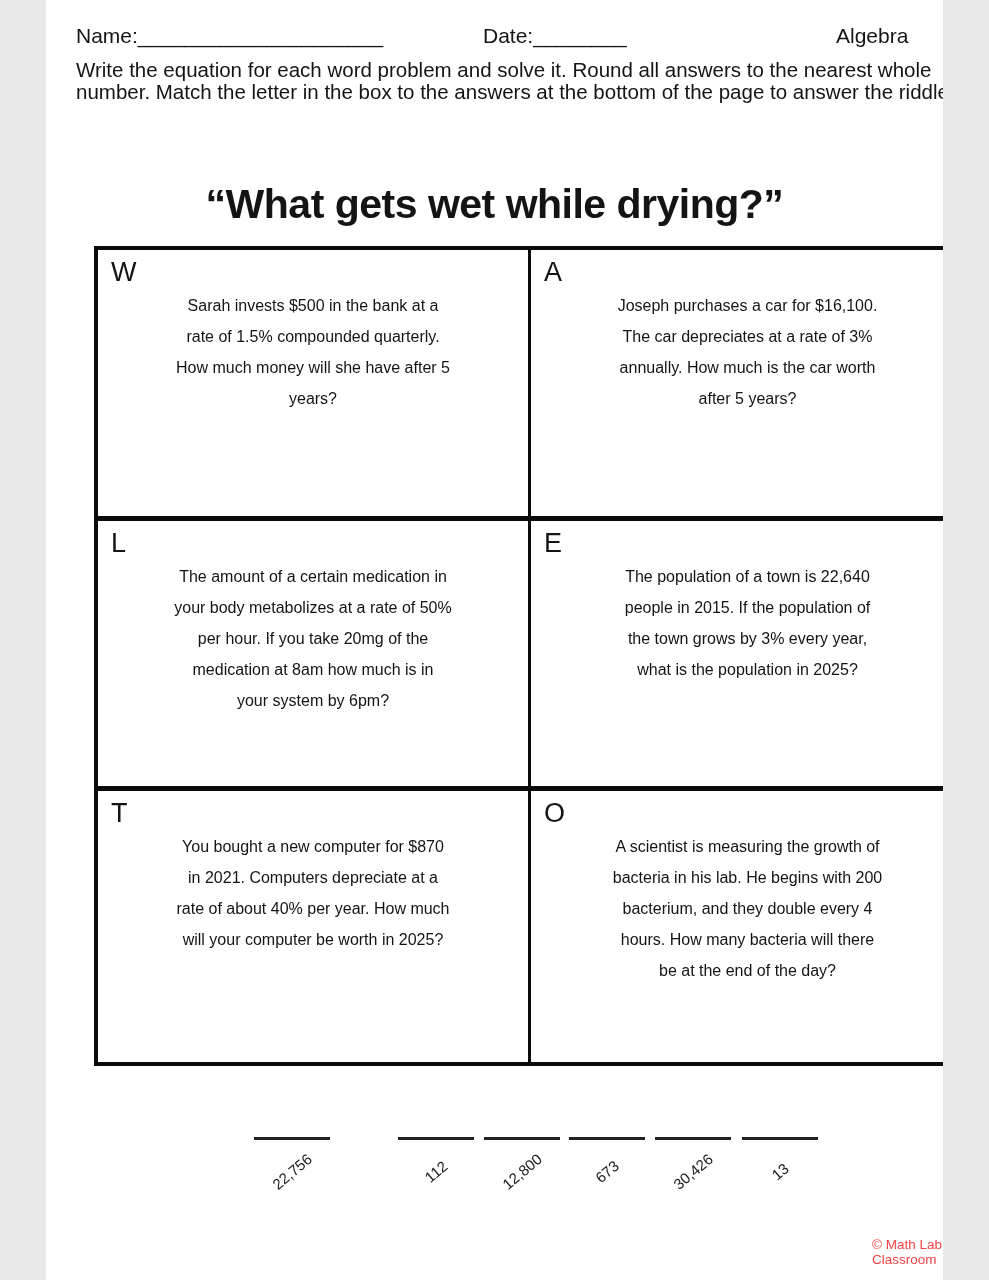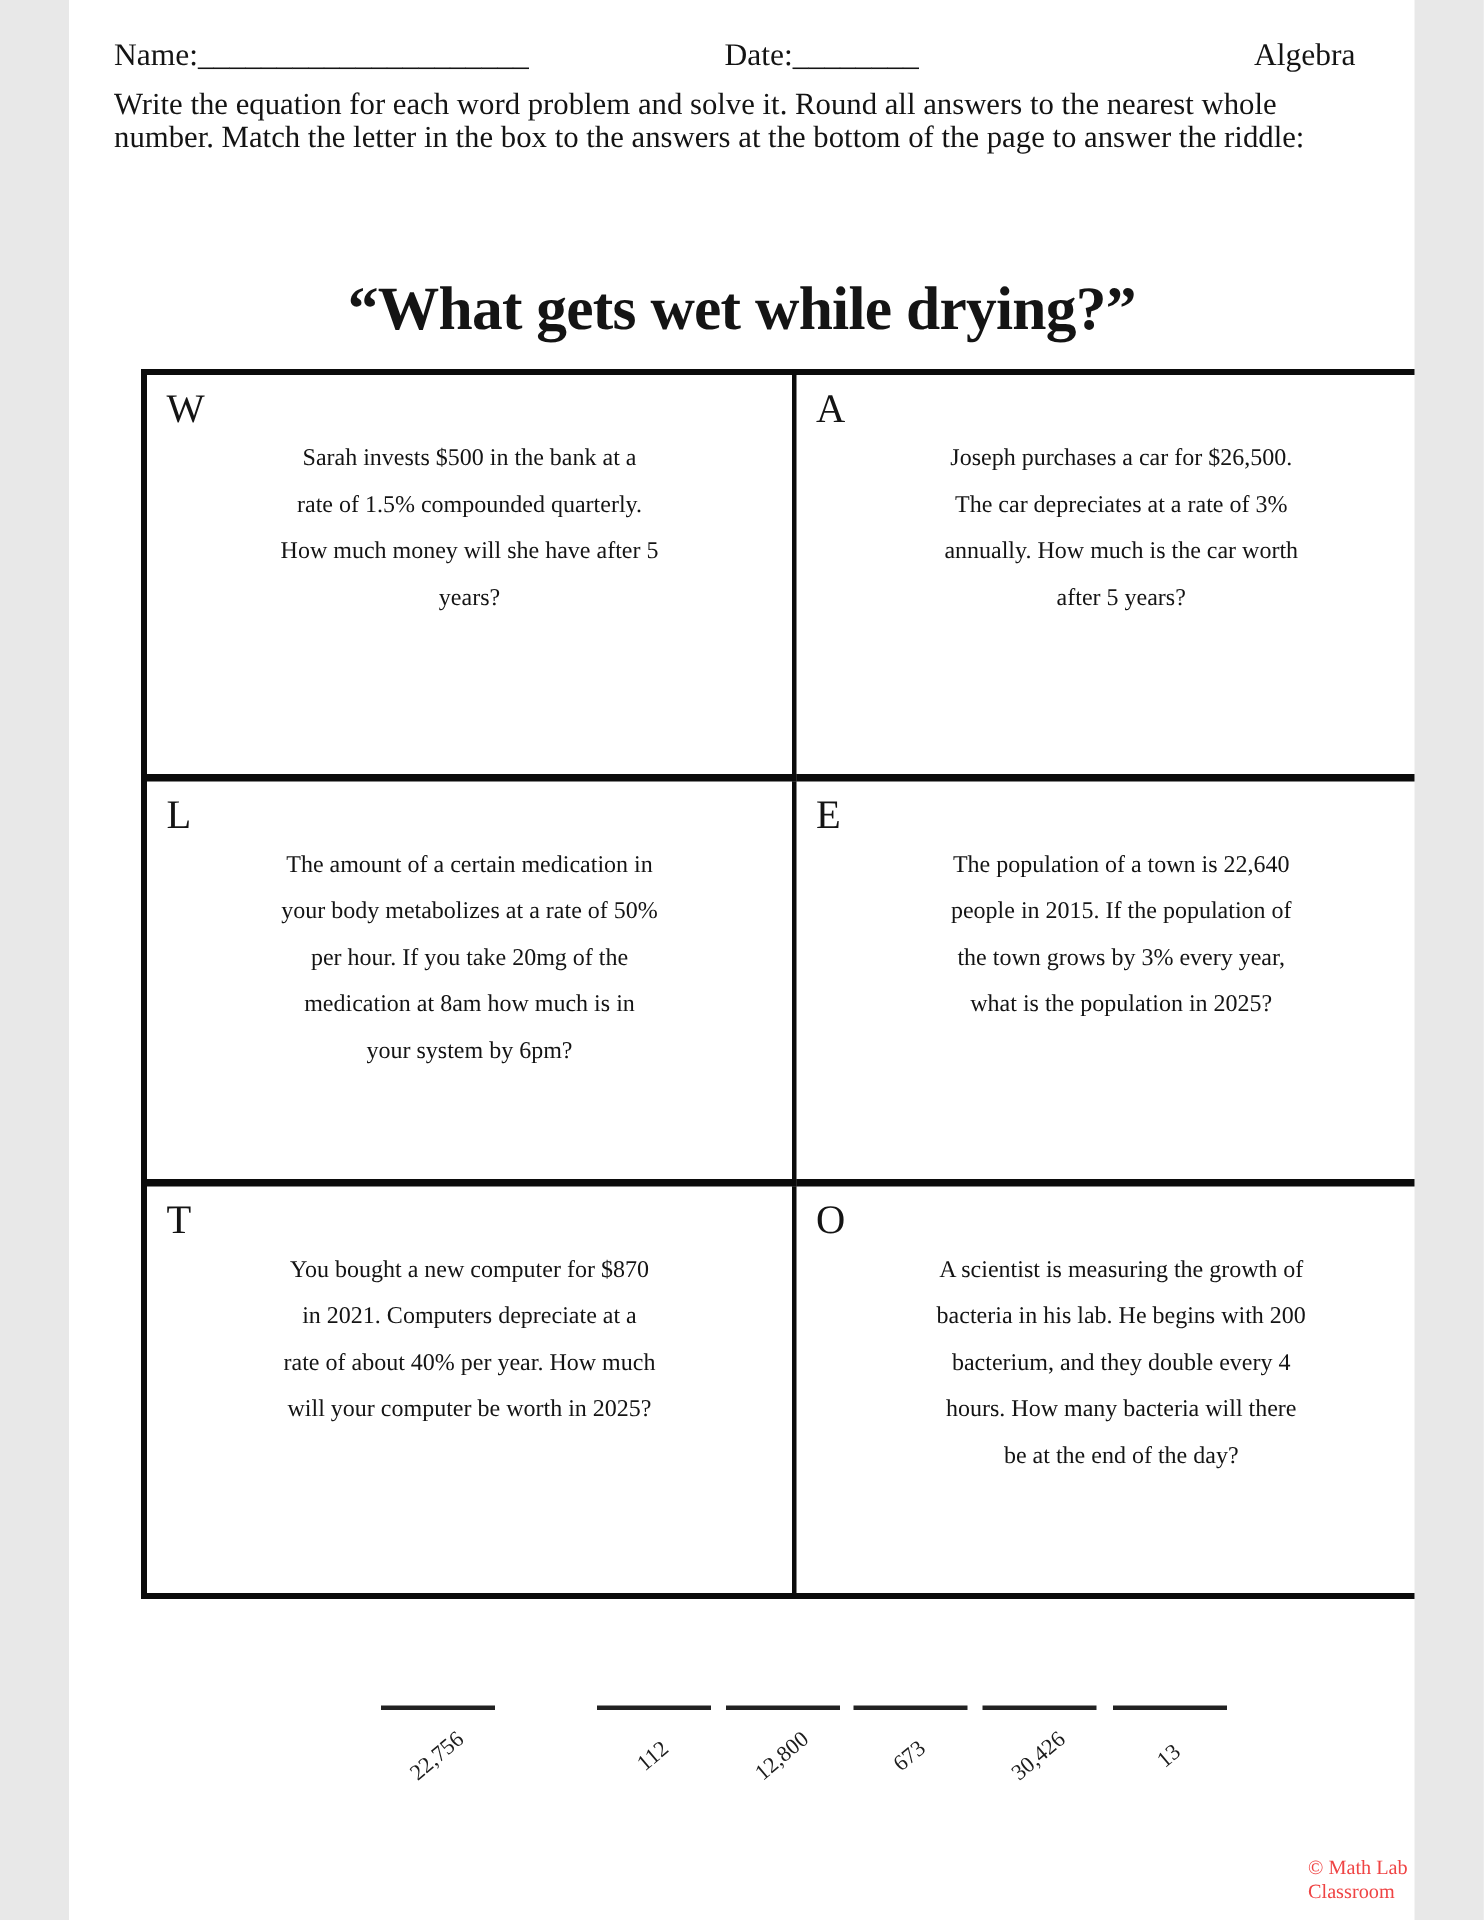--- a/index.html
+++ b/index.html
@@ -4,21 +4,21 @@
 <style>
   * { margin: 0; padding: 0; box-sizing: border-box; }
   html, body { background: #e8e8e8; }
   .page {
     position: relative;
     width: 897px;
     height: 1280px;
     margin: 0 auto;
     background: #ffffff;
     color: #141414;
-    font-family: Liberation Serif, serif;
+    font-family: Liberation Sans, sans-serif;
     overflow: hidden;
   }
 
   
   .header-row { position: absolute; top: 24px; left: 0; width: 100%; height: 28px; font-size: 21px; }
   .name-group  { position: absolute; left: 30px; top: 0; white-space: nowrap; }
   .date-group  { position: absolute; left: 437px; top: 0; white-space: nowrap; }
   .subject     { position: absolute; left: 790px; top: 0; }
   .blank-underscores { letter-spacing: 0; }
 
@@ -108,21 +108,21 @@
   <div class="problem-table">
     <div class="cell col-left row-top">
       <div class="cell-letter">W</div>
       <div class="problem-text">Sarah invests $500 in the bank at a
 rate of 1.5% compounded quarterly.
 How much money will she have after 5
 years?</div>
     </div>
     <div class="cell row-top">
       <div class="cell-letter">A</div>
-      <div class="problem-text">Joseph purchases a car for $26,500.
+      <div class="problem-text">Joseph purchases a car for $16,100.
 The car depreciates at a rate of 3%
 annually. How much is the car worth
 after 5 years?</div>
     </div>
     <div class="cell col-left row-mid">
       <div class="cell-letter">L</div>
       <div class="problem-text">The amount of a certain medication in
 your body metabolizes at a rate of 50%
 per hour. If you take 20mg of the
 medication at 8am how much is in

